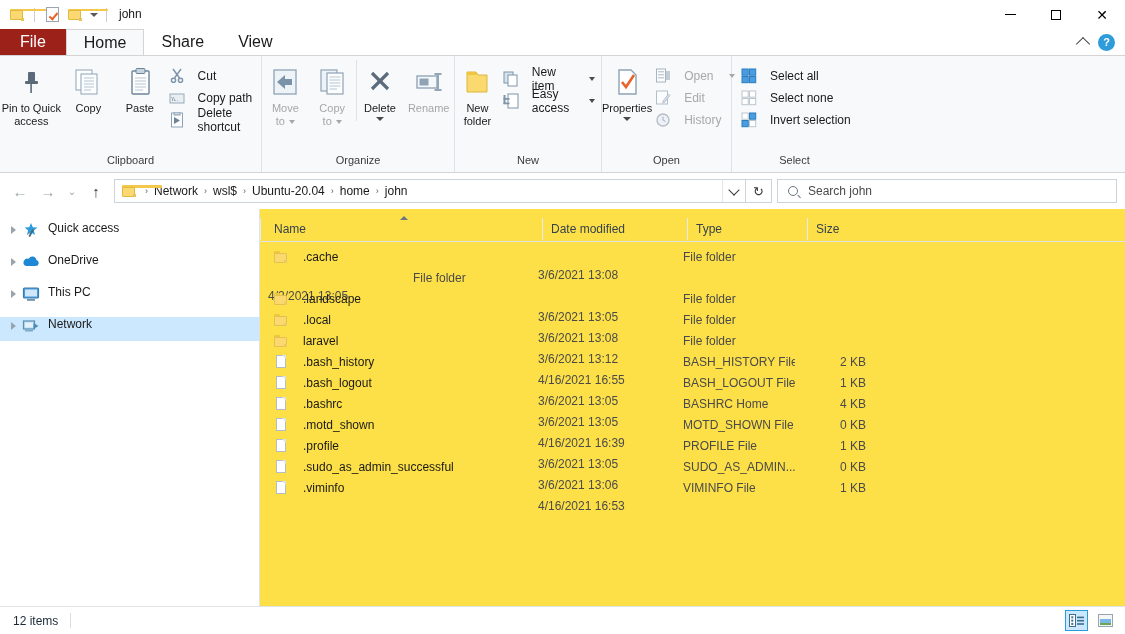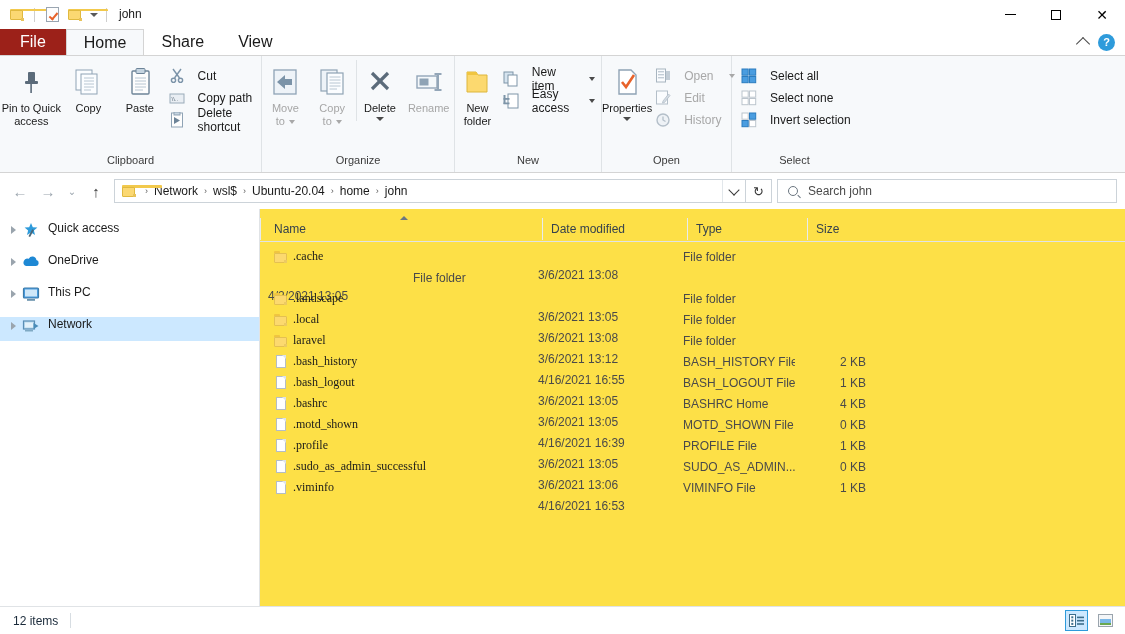--- a/index.html
+++ b/index.html
@@ -454,21 +454,21 @@
     align-items: center;
     font-size: 12px;
     color: #1a1a1a;
   }
   .cell {
     height: 21px;
     display:flex; align-items:center;
     box-sizing:border-box;
     overflow:hidden; white-space:nowrap;
   }
-  .cell.c-name { width: 270px; flex:0 0 270px; padding-left: 13px; gap: 4px; font-family: Liberation Serif, serif; }
+  .cell.c-name { width: 270px; flex:0 0 270px; padding-left: 13px; gap: 14px; }
   .cell.c-date { width: 145px; flex:0 0 145px; padding-left: 8px; color:#4a4a4a;margin-top:36px; }
   .cell.c-type { width: 120px; flex:0 0 120px; padding-left: 8px; color:#4a4a4a; }
   .cell.c-size { width: 80px; flex:0 0 80px; padding-right: 9px; color:#4a4a4a; justify-content:flex-end; }
   .row-ico { width: 16px; height: 16px; position: relative; flex: 0 0 16px; }
   .row-folder .tb { position:absolute; left:1px; top:2px; width:6px; height:2.5px; background:#f0c540; border-radius:1px 1px 0 0;}
   .row-folder .bd { position:absolute; left:1px; top:4px; width:13px; height:10px; background:#fcd96f; border:1px solid #e4c052; box-sizing:border-box; border-radius:0 1px 1px 1px;}
   .row-folder .fd { position:absolute; right:2px; bottom:2px; width:3px; height:3px; background:#ecca63;}
   .row-file .pg {
     position:absolute; left:3px; top:1px;
     width:10px; height:13px;

